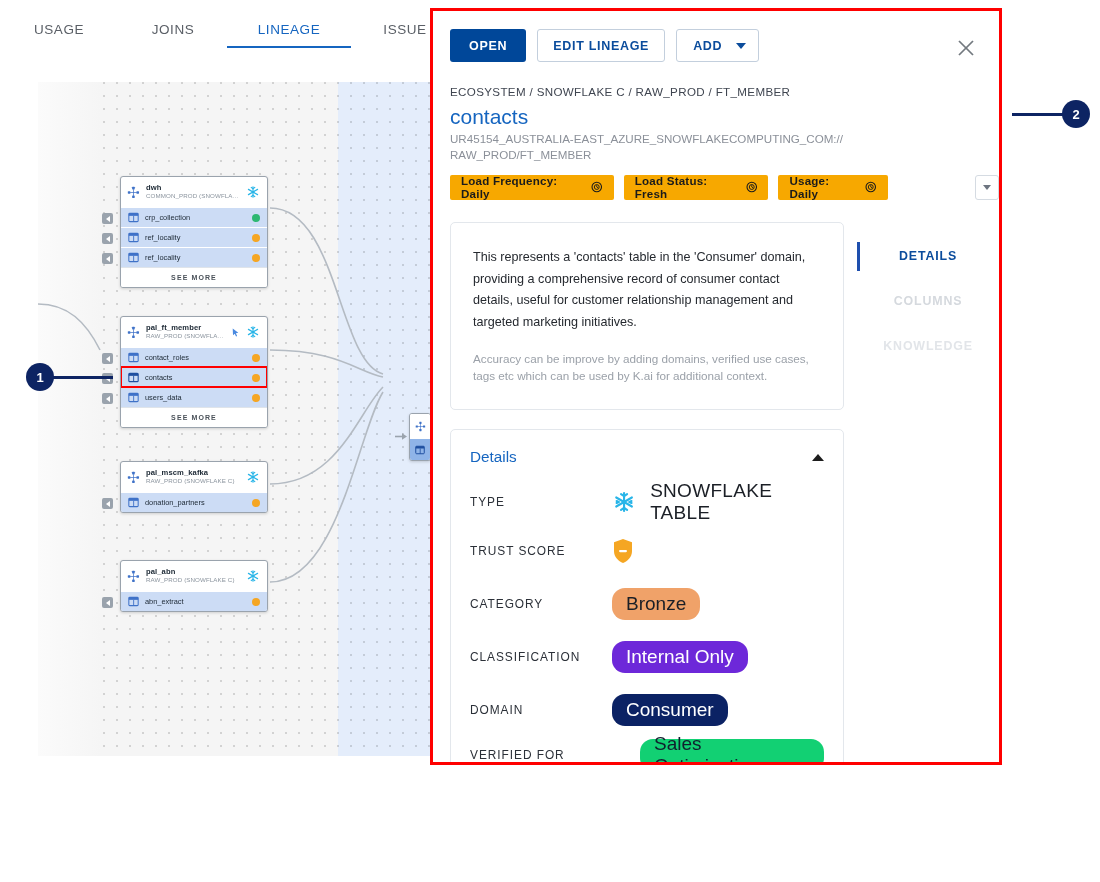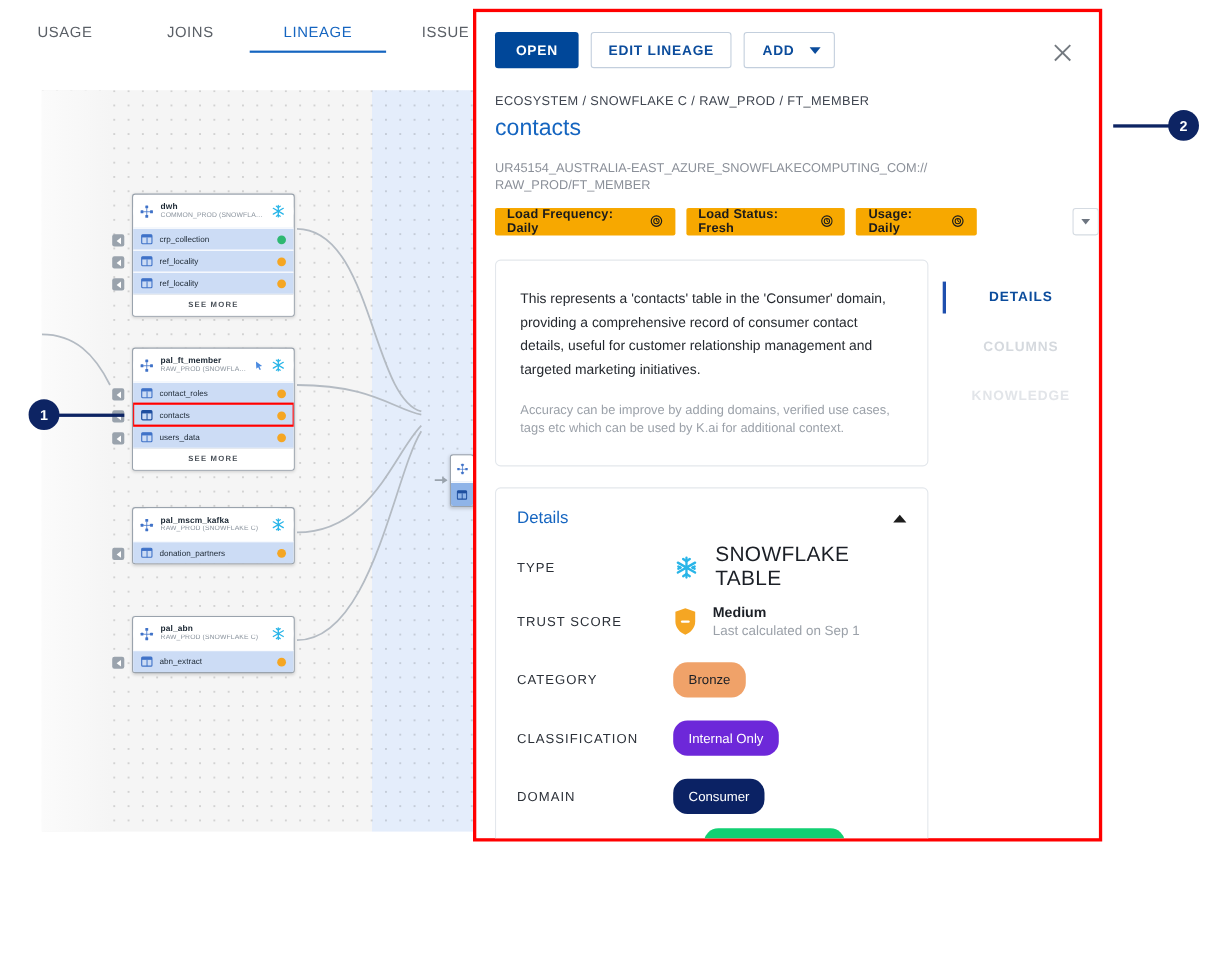--- a/index.html
+++ b/index.html
@@ -90,21 +90,21 @@
          font-size:12.5px; letter-spacing:.7px; font-weight:bold; cursor:pointer; }
   .btn.primary { background:#004799; color:#fff; padding:0 19px; }
   .btn.ghost { background:#fff; color:#0b4c9c; border:1px solid #c3cfdd; padding:0 15px; }
   .btn.ghost.add { padding:0 12px 0 16px; gap:14px; }
   .caret-dn { width:0;height:0;border-left:5.5px solid transparent;border-right:5.5px solid transparent;
               border-top:6.5px solid #0b4c9c; }
   .close-x { position:absolute; right:23px; top:27px; width:20px; height:20px; cursor:pointer; }
 
   .breadcrumb { margin:23px 0 0 17px; font-size:11.6px; color:#3f4550; letter-spacing:.35px; }
   .title { margin:7px 0 0 17px; font-size:21px; color:#1565c0; font-weight:normal; }
-  .urn { margin:16px 0 0 17px; font-size:11.6px; color:#8b9099; line-height:1.42; width:400px;
+  .urn { margin:2px 0 0 17px; font-size:11.6px; color:#8b9099; line-height:1.42; width:400px;
          word-break:break-all; }
 
   .chips { display:flex; align-items:center; gap:10px; margin:11px 0 0 17px; }
   .chip { height:25px; background:#f7a800; border-radius:2px; display:flex; align-items:center;
           gap:7px; padding:0 11px; font-size:11.6px; font-weight:bold; color:#1b1b1b;
           letter-spacing:.2px; }
   .chip-ic { width:12px; height:12px; }
   .chip-expand { margin-left:77px; width:25px; height:25px; border:1px solid #d5dbe2; border-radius:3px;
                  background:#fff; display:flex; align-items:center; justify-content:center; cursor:pointer; }
   .chip-expand .caret-dn { border-top-color:#6d7580; border-left-width:4.5px; border-right-width:4.5px;
@@ -132,21 +132,21 @@
   .desc-note { padding:14px 22px 24px 22px; font-size:11.7px; color:#9ba1a9; line-height:1.52; }
 
   .drow { display:flex; align-items:center; padding:0 19px; min-height:53px; }
   .dlabel { width:142px; flex:0 0 142px; font-size:11.9px; letter-spacing:.95px; color:#2b3038; }
   .dval { flex:1 1 auto; display:flex; align-items:center; gap:14px; }
   .dval .vtxt { font-size:19px; color:#1b1f26; letter-spacing:.3px; }
   .trust { display:flex; flex-direction:column; line-height:1.33; }
   .trust .t1 { font-size:12.9px; font-weight:bold; color:#1b1f26; }
   .trust .t2 { font-size:12.2px; color:#9ba1a9; }
   .pill { border-radius:13px; height:26px; display:inline-flex; align-items:center;
-          padding:16px 14px; font-size:12px; }
+          padding:16px 14px; font-size:19px; }
   .pill.bronze   { background:#f0a269; color:#1b1f26; }
   .pill.internal { background:#6d28d9; color:#fff; }
   .pill.consumer { background:#0b2264; color:#fff; }
   .pill.verified { background:#12d073; color:#10202e; }
   .drow.first { padding-top:14px; }
   .drow.last  { padding-bottom:16px;gap:28px; }
 
   
   .c2-line { position:absolute; left:1012px; top:113px; width:53px; height:2.5px; background:#0d2463; z-index:41; }
   .c2 { position:absolute; left:1062px; top:100px; z-index:42; }
@@ -520,24 +520,20 @@
               </div>
             </div>
 
             <div class="drow">
               <div class="dlabel">TRUST SCORE</div>
               <div class="dval">
                 <svg width="22" height="26" viewBox="0 0 22 26">
                   <path d="M11 1 L20 4.2 V13 C20 19 15.6 23.2 11 25 C6.4 23.2 2 19 2 13 V4.2 Z" fill="#f5a623"></path>
                   <rect x="7" y="12" width="8" height="2.2" rx="1.1" fill="#fff"></rect>
                 </svg>
-                <div class="trust">
-                  <div class="t1">Medium</div>
-                  <div class="t2">Last calculated on Sep 1</div>
-                </div>
               </div>
             </div>
 
             <div class="drow">
               <div class="dlabel">CATEGORY</div>
               <div class="dval">
                 <span class="pill bronze">Bronze</span>
               </div>
             </div>
 

